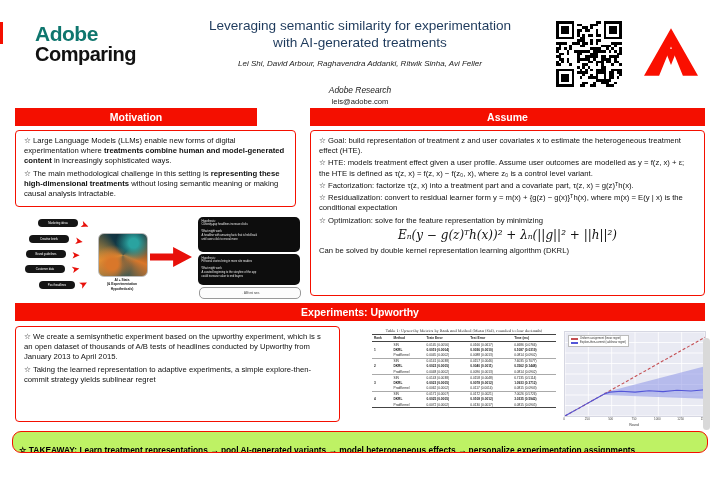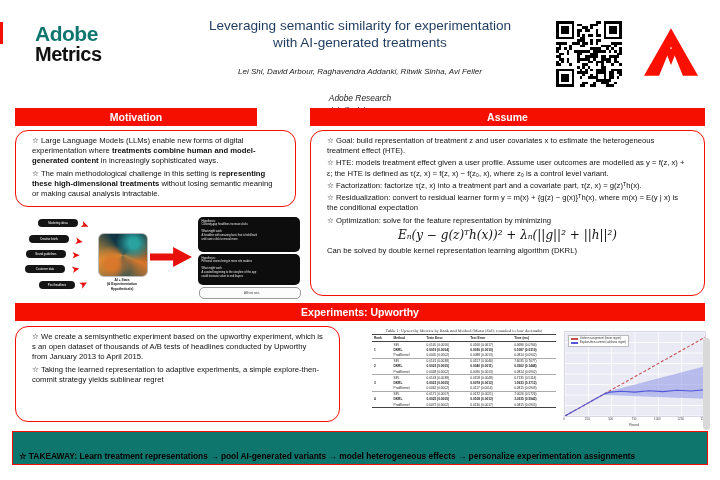--- a/index.html
+++ b/index.html
@@ -4,30 +4,30 @@
 <style>
   html,body{margin:0;padding:0;background:#fff;}
   .poster{position:relative;width:720px;height:480px;background:#fff;overflow:hidden;
           font-family:"Liberation Sans",sans-serif;color:#111;}
   .abs{position:absolute;}
 
   
   .logo-adobe{font-size:21px;font-weight:800;color:#0f766e;line-height:1.0;letter-spacing:-0.5px;}
   .logo-research{font-size:20px;font-weight:700;color:#111;line-height:1.05;letter-spacing:-0.5px;}
   .title{width:420px;text-align:center;font-weight:400;color:#1e3a5c;font-size:13.6px;line-height:1.28;}
-  .authors{width:420px;text-align:center;font-style:italic;font-size:8px;margin-top:15px;color:#222;}
+  .authors{width:420px;text-align:center;font-style:italic;font-size:8px;margin-top:7px;color:#222;}
   .affil{width:420px;text-align:center;font-style:italic;font-size:8.4px;margin-top:17px;color:#222;}
   .email{width:420px;text-align:center;font-size:7.6px;margin-top:2px;color:#222;}
   .edge-artifact{width:3px;height:22px;background:#f40f00;}
 
   
   .secbar{background:#f40f00;color:#fff;font-weight:700;font-size:10.5px;text-align:center;
           height:18px;line-height:18px;}
-  .secbox{border:1.6px solid #f40f00;border-radius:13px;background:#fff;box-sizing:border-box;
-          padding:5px 16px;font-size:7.7px;line-height:1.33;color:#111;}
+  .secbox{border:1.6px solid #f40f00;border-radius:4px;background:#fff;box-sizing:border-box;
+          padding:5px 8px;font-size:7.7px;line-height:1.33;color:#111;}
   .secbox p{margin:0 0 2px 0;}
   .bld{font-weight:700;}
   .formula{text-align:center;font-family:"DejaVu Serif",serif;font-style:italic;font-size:12px;margin:2px 0;}
 
   
   .pill{position:absolute;background:#151515;color:#fff;border-radius:4px;height:8px;
         font-size:2.8px;line-height:8px;text-align:center;overflow:hidden;}
   .doodle-arrow{position:absolute;color:#e8100a;font-size:9px;line-height:9px;font-weight:700;}
   .gen-img{position:absolute;border-radius:6px;border:1px solid #bbb;
       background:
@@ -58,34 +58,34 @@
   .lg-box{position:absolute;left:3px;top:3px;background:#fff;border:0.5px solid #bbb;
         padding:1px 2px;font-size:2.7px;line-height:1.5;color:#333;}
   .lg-row{display:flex;align-items:center;gap:2px;white-space:nowrap;}
   .lg-swatch{display:inline-block;width:7px;height:1.6px;}
   .tick-row{position:absolute;height:5px;font-size:3px;color:#444;}
   .tick-row span{position:absolute;transform:translateX(-50%);}
   .xlabel{position:absolute;text-align:center;font-size:3.3px;color:#333;}
 
   .scroll-thumb{width:7px;height:92px;background:#d9d9d9;border-radius:4px;}
 
-  .takeaway{border:1.7px solid #f40f00;border-radius:0;box-sizing:border-box;
-        font-weight:700;font-size:8.4px;line-height:17px;padding:16px 6px;white-space:nowrap;
-        overflow:hidden;color:#000;background:#0f766e;}
+  .takeaway{border:1.7px solid #f40f00;border-radius:9px;box-sizing:border-box;
+        font-weight:700;font-size:8.4px;line-height:17px;padding:10px 6px;white-space:nowrap;
+        overflow:hidden;color:#000;background:#bef264;}
 </style>
 </head>
 <body>
 
 <div class="poster">
 
   <div class="abs edge-artifact" style="left:0;top:22px;"></div>
 
   <div class="abs" style="left:35px;top:23px;">
     <div class="logo-adobe">Adobe</div>
-    <div class="logo-research">Metrics</div>
+    <div class="logo-research">Comparing</div>
   </div>
 
   <div class="abs" style="left:150px;top:17px;">
     <div class="title">
       <div>Leveraging semantic similarity for experimentation</div>
       <div>with AI-generated treatments</div>
     </div>
     <div class="authors">Lei Shi, David Arbour, Raghavendra Addanki, Ritwik Sinha, Avi Feller</div>
     <div class="affil">Adobe Research</div>
     <div class="email">leis@adobe.com</div>

